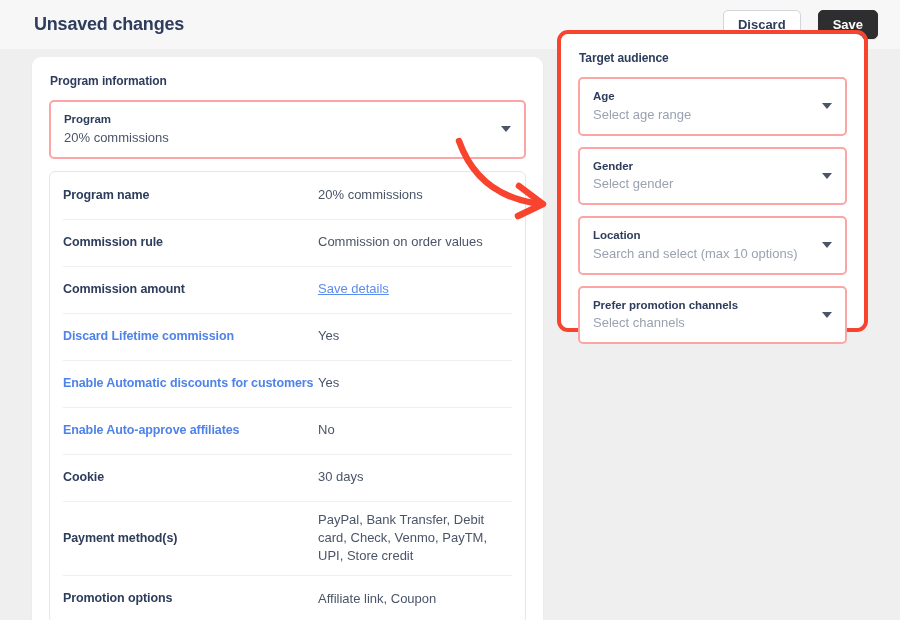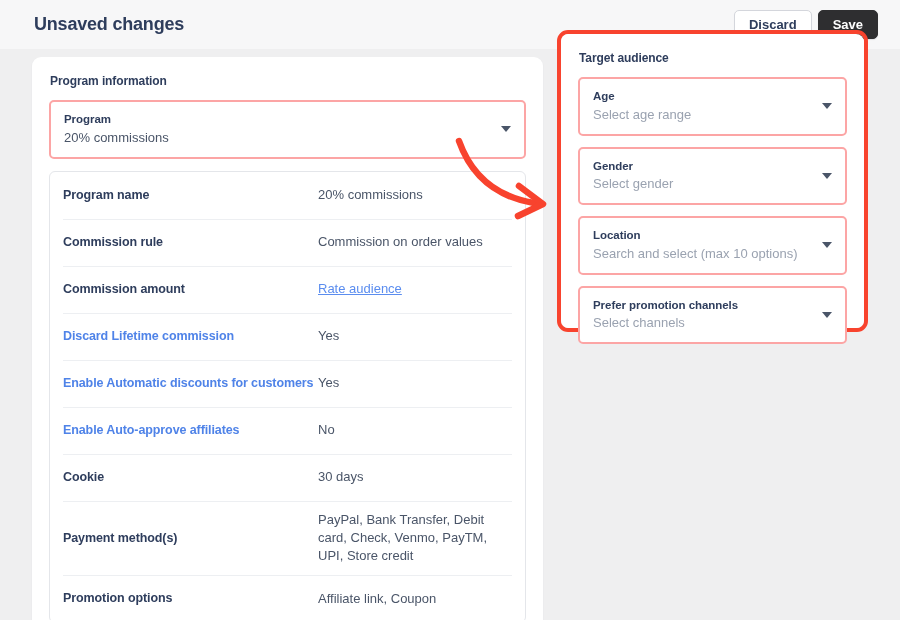--- a/index.html
+++ b/index.html
@@ -31,21 +31,21 @@
   #header-title {
     font-size: 18px;
     font-weight: 700;
     color: #2e3d5c;
     letter-spacing: -0.2px;
     flex: 1;
   }
   .hdr-actions {
     display: flex;
     align-items: center;
-    gap: 6px;
+    gap: 17px;
     border-radius: 9px;
   }
   .btn {
     font-family: "Liberation Sans", sans-serif;
     font-size: 13px;
     font-weight: 700;
     border-radius: 5px;
     padding: 7px 14px;
     cursor: pointer;
     box-sizing: border-box;
@@ -211,21 +211,21 @@
       <div class="info-row">
         <div class="info-key">Program name</div>
         <div class="info-val">20% commissions</div>
       </div>
       <div class="info-row">
         <div class="info-key">Commission rule</div>
         <div class="info-val">Commission on order values</div>
       </div>
       <div class="info-row">
         <div class="info-key">Commission amount</div>
-        <div class="info-val"><a class="ratelink">Rate audience</a></div>
+        <div class="info-val"><a class="ratelink">Save details</a></div>
       </div>
       <div class="info-row">
         <div class="info-key linkish">Discard Lifetime commission</div>
         <div class="info-val">Yes</div>
       </div>
       <div class="info-row">
         <div class="info-key linkish">Enable Automatic discounts for customers</div>
         <div class="info-val">Yes</div>
       </div>
       <div class="info-row">

